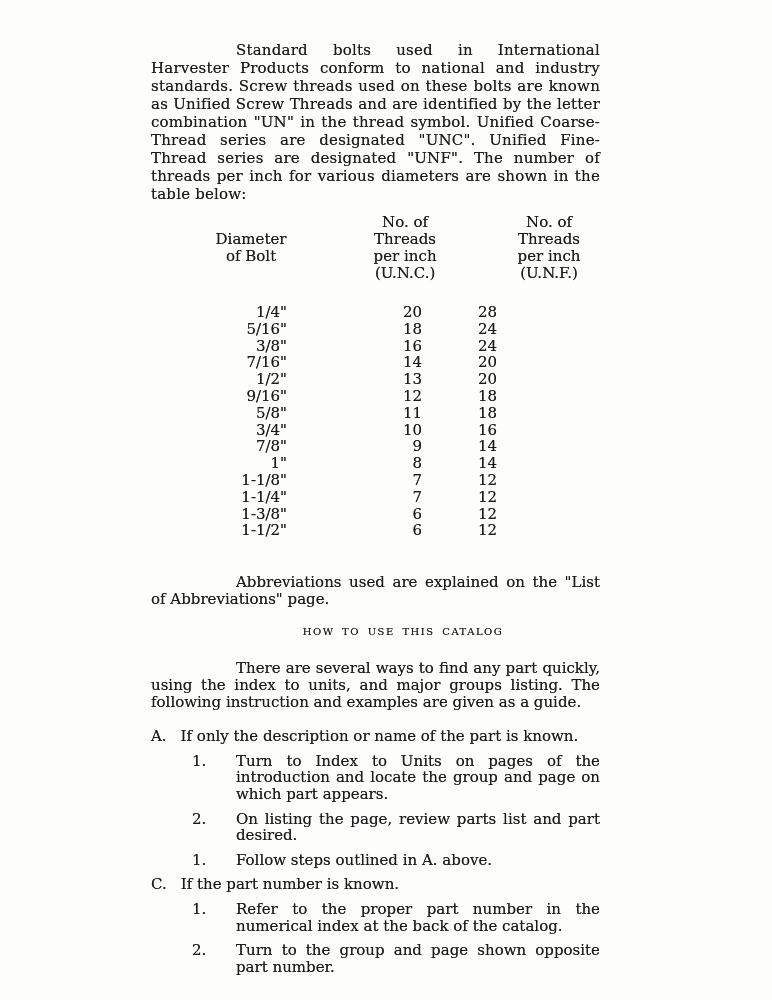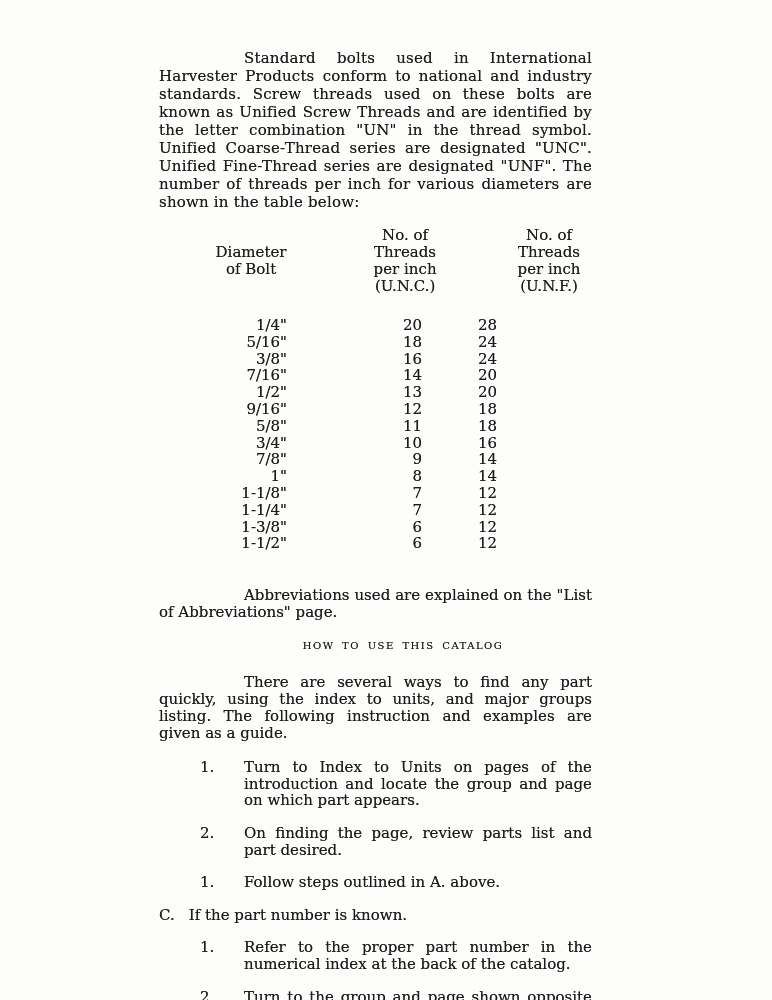--- a/index.html
+++ b/index.html
@@ -4,21 +4,21 @@
 <style>
   html,body { margin:0; padding:0; background:#e8e8e8; }
   .page {
     width:772px; height:1000px; margin:0 auto; position:relative;
     background:#fdfdfc; overflow:hidden;
     font-family:"DejaVu Serif","Liberation Serif",serif;
     color:#1b1b1b;
     text-shadow:0 0 0.5px rgba(20,20,20,0.65);
   }
   .column { position:absolute; left:143px; top:33px; width:465px; }
-  p { margin:16px; }
+  p { margin:8px; }
   .para { text-align:justify; font-size:15px; }
   .intro { line-height:18px; text-indent:85px; letter-spacing:0.2px; }
   .thread-table { margin-top:11px; font-size:15px; }
   .t-header { display:flex; line-height:17px; text-align:center; }
   .t-h1 { width:110px; margin-left:54px; padding-top:17px; }
   .t-h2 { width:120px; margin-left:41px; }
   .t-h3 { width:120px; margin-left:26px; }
   .t-body { margin-top:22px; line-height:16.8px; }
   .t-row { display:flex; }
   .t-c1 { width:90px; margin-left:54px; text-align:right; }
@@ -137,22 +137,23 @@
         </div>
     </div>
 
     <p class="para abbrev">Abbreviations used are explained on the "List of Abbreviations" page.</p>
 
     <h2 class="heading">HOW TO USE THIS CATALOG</h2>
 
     <p class="para usage">There are several ways to find any part quickly, using the index to units, and major groups listing. The following instruction and examples are given as a guide.</p>
 
     <div class="instructions" id="instructions">
+        <p class="instr-head"><span class="instr-label">A.</span><span>If only the description or name of the part is known.</span></p>
         <p class="step"><span class="step-num">1.</span><span>Turn to Index to Units on pages of the introduction and locate the group and page on which part appears.</span></p>
-        <p class="step"><span class="step-num">2.</span><span>On finding the page, review parts list and part desired.</span></p>
+        <p class="step"><span class="step-num">2.</span><span>On listing the page, review parts list and part desired.</span></p>
         <p class="step"><span class="step-num">1.</span><span>Follow steps outlined in A. above.</span></p>
         <p class="instr-head"><span class="instr-label">C.</span><span>If the part number is known.</span></p>
         <p class="step"><span class="step-num">1.</span><span>Refer to the proper part number in the numerical index at the back of the catalog.</span></p>
         <p class="step"><span class="step-num">2.</span><span>Turn to the group and page shown opposite part number.</span></p>
       </div>
 
   </div>
 </div>
 
 </body></html>

